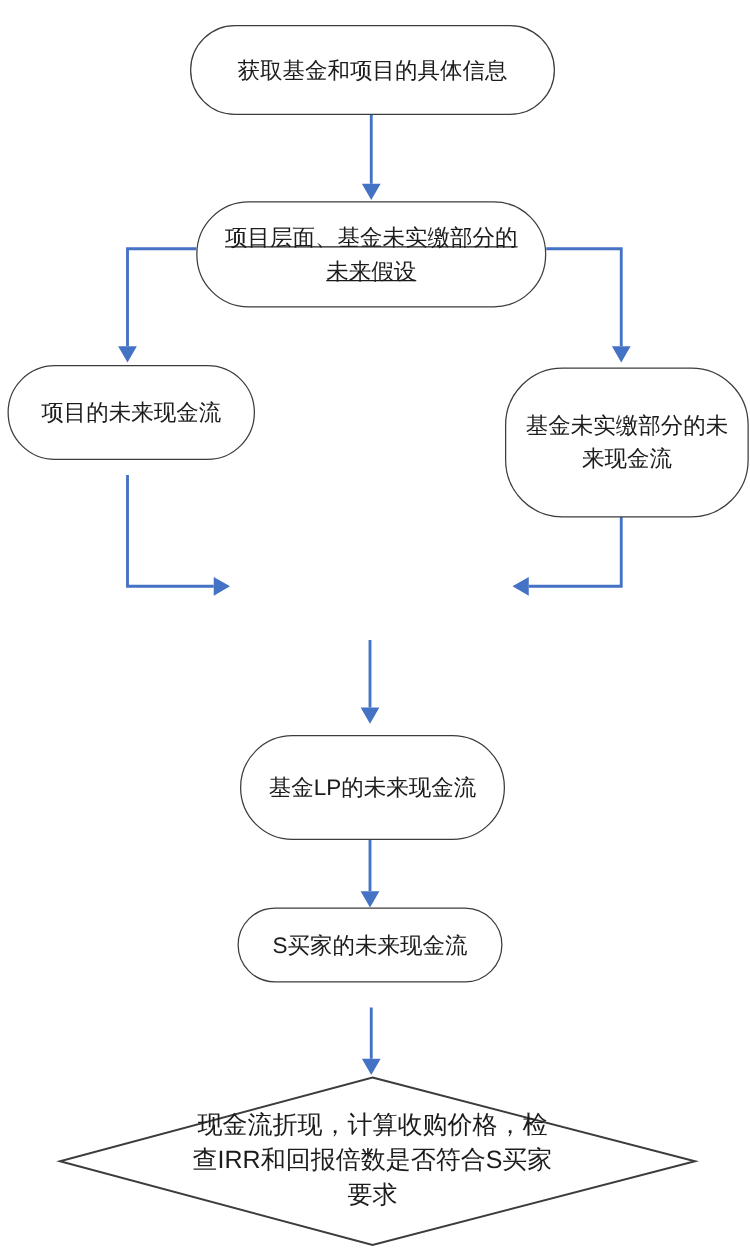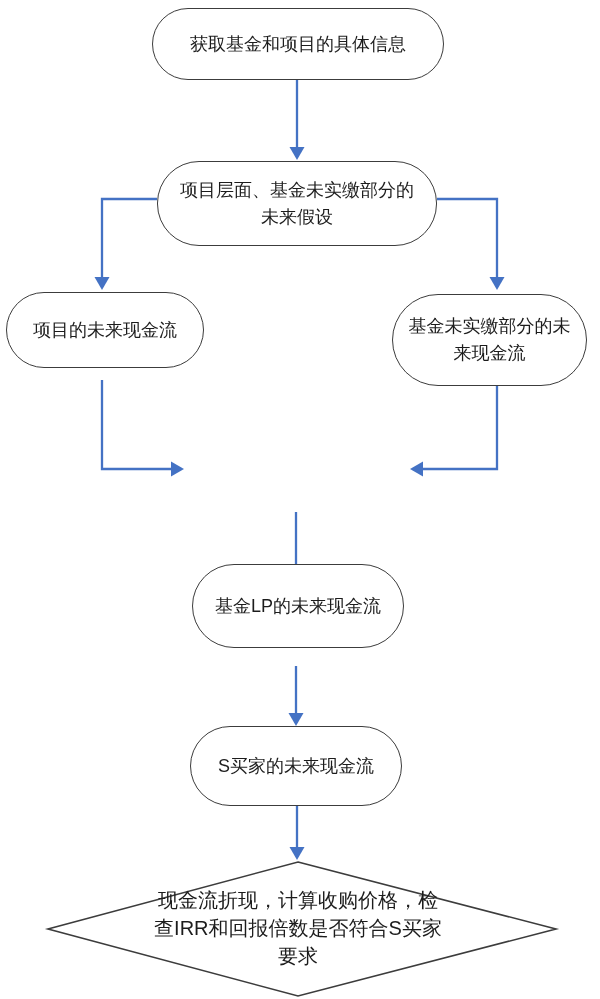--- a/index.html
+++ b/index.html
@@ -52,27 +52,27 @@
     display: flex;
     align-items: center;
     justify-content: center;
     text-align: center;
     font-size: 18px;
     line-height: 27px;
     white-space: pre-line;
     z-index: 2;
   }
   .node-label { white-space: pre-line; }
-  [data-name="node-info"]               { left: 152px; top: 8px;   width: 292px; height: 72px; border-radius: 36px; }
-  [data-name="node-assumptions"]        { left: 157px; top: 161px; width: 280px; height: 85px; border-radius: 42px; }
+  [data-name="node-info"]               { left: 152px; top: 20px;   width: 292px; height: 72px; border-radius: 36px; }
+  [data-name="node-assumptions"]        { left: 157px; top: 161px; width: 280px; height: 85px; border-radius: 42px; text-decoration: underline; }
   [data-name="node-project-cashflow"]   { left: 6px;   top: 292px; width: 198px; height: 76px; border-radius: 44px; }
-  [data-name="node-uncalled-cashflow"]  { left: 392px; top: 294px; width: 195px; height: 92px; border-radius: 46px; }
+  [data-name="node-uncalled-cashflow"]  { left: 404px; top: 294px; width: 195px; height: 120px; border-radius: 46px; }
   [data-name="node-fund-cashflow"]      { left: 185px; top: 432px; width: 222px; height: 80px; border-radius: 40px; }
-  [data-name="node-lp-cashflow"]        { left: 192px; top: 564px; width: 212px; height: 84px; border-radius: 42px; }
-  [data-name="node-buyer-cashflow"]     { left: 190px; top: 726px; width: 212px; height: 80px; border-radius: 40px; }
+  [data-name="node-lp-cashflow"]        { left: 192px; top: 588px; width: 212px; height: 84px; border-radius: 42px; }
+  [data-name="node-buyer-cashflow"]     { left: 190px; top: 726px; width: 212px; height: 60px; border-radius: 40px; }
   [data-name="node-decision-label"] {
     position: absolute;
     left: 148px;
     top: 886px;
     width: 300px;
     text-align: center;
     color: var(--text);
     font-size: 20px;
     line-height: 28px;
     white-space: pre-line;

